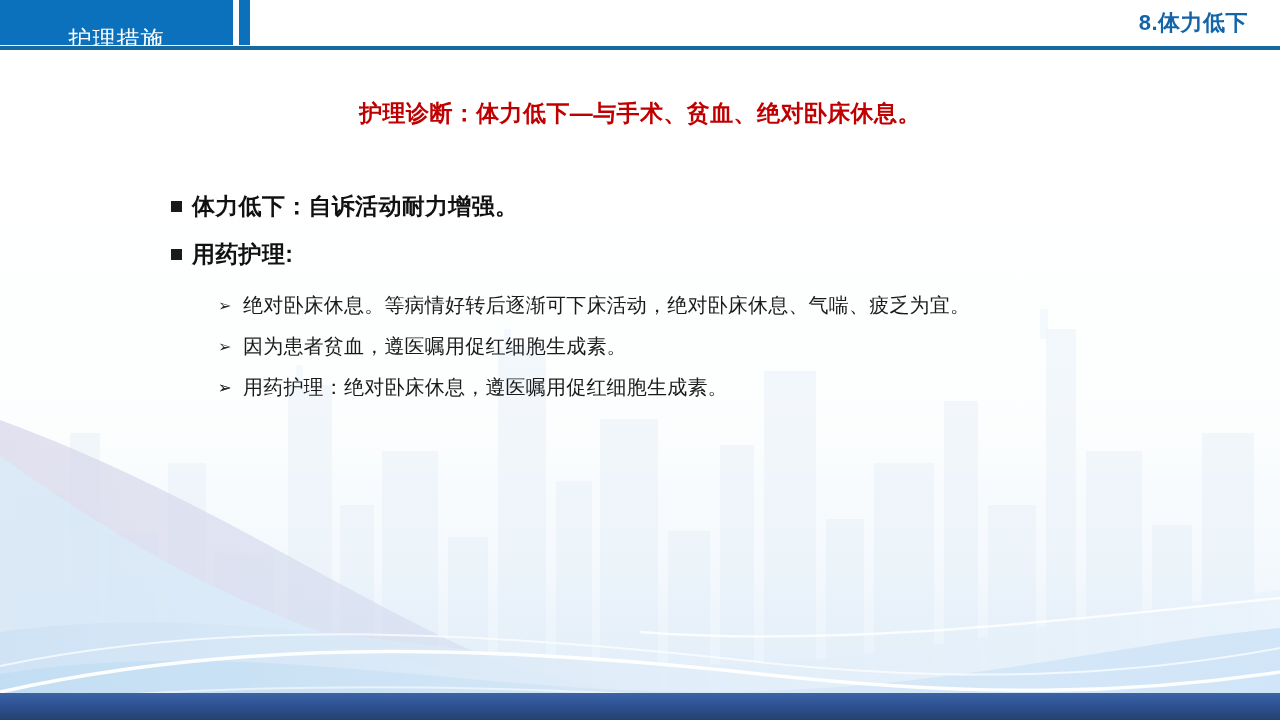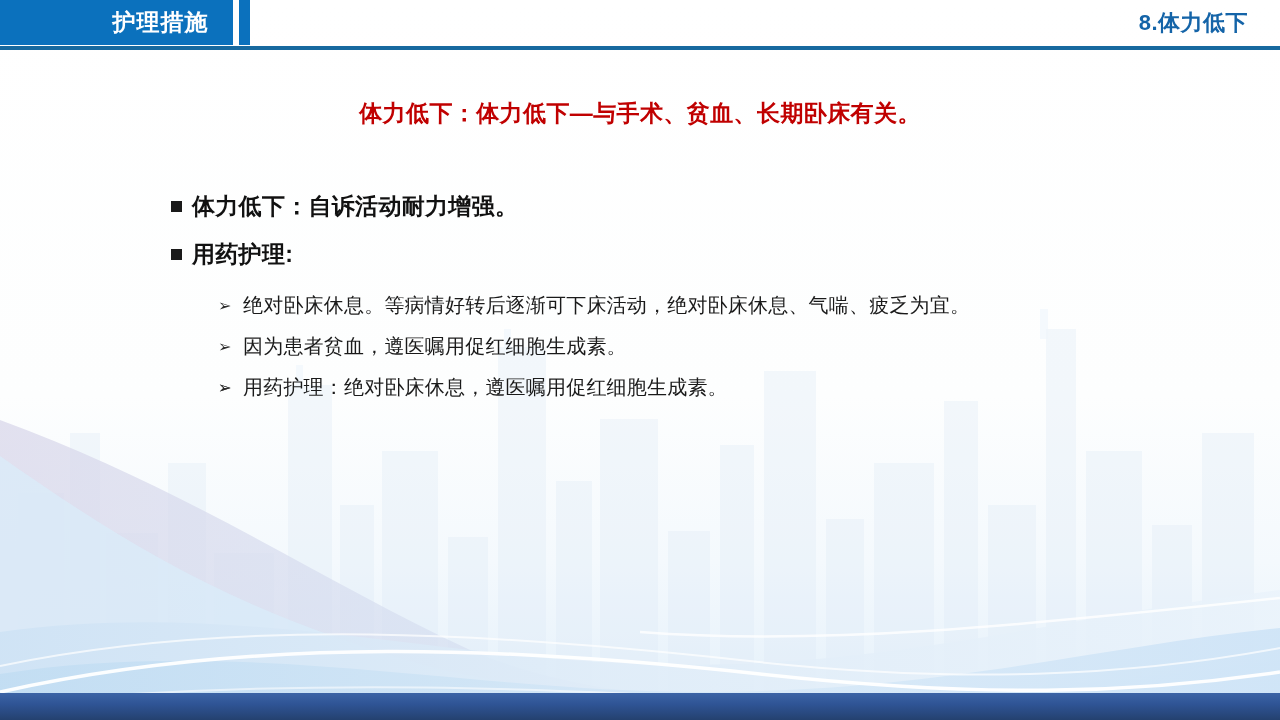--- a/index.html
+++ b/index.html
@@ -56,31 +56,30 @@
   .header-block {
     position: absolute;
     top: 0;
     left: 0;
     width: 233px;
     height: 45px;
     background: #0b71bd;
   }
   .header-title {
     position: absolute;
-    top: 0;
+    top: 17px;
     left: 0;
     width: 233px;
     height: 45px;
     line-height: 45px;
     text-align: center;
     color: #ffffff;
     font-size: 23px;
-    font-weight: bold;
+    font-weight: normal;
     letter-spacing: 1px;
-    padding-left: 44px;
   }
   .header-tick {
     position: absolute;
     top: 0;
     left: 239px;
     width: 11px;
     height: 45px;
     background: #0b71bd;
   }
   .header-rule {
@@ -256,21 +255,21 @@
   <div class="header">
     <div class="header-block"></div>
     <div class="header-title">护理措施</div>
     <div class="header-tick"></div>
     <div class="header-rule"></div>
     <div class="header-section">8.体力低下</div>
   </div>
 
   <div class="content">
 
-    <div class="diagnosis">体力低下：体力低下—与手术、贫血、长期卧床有关。</div>
+    <div class="diagnosis">护理诊断：体力低下—与手术、贫血、绝对卧床休息。</div>
 
     <div class="bullets">
 
       <div class="l1">
         <span class="marker"></span>
         <span>体力低下：自诉活动耐力增强。</span>
       </div>
 
       <div class="l1">
         <span class="marker"></span>

